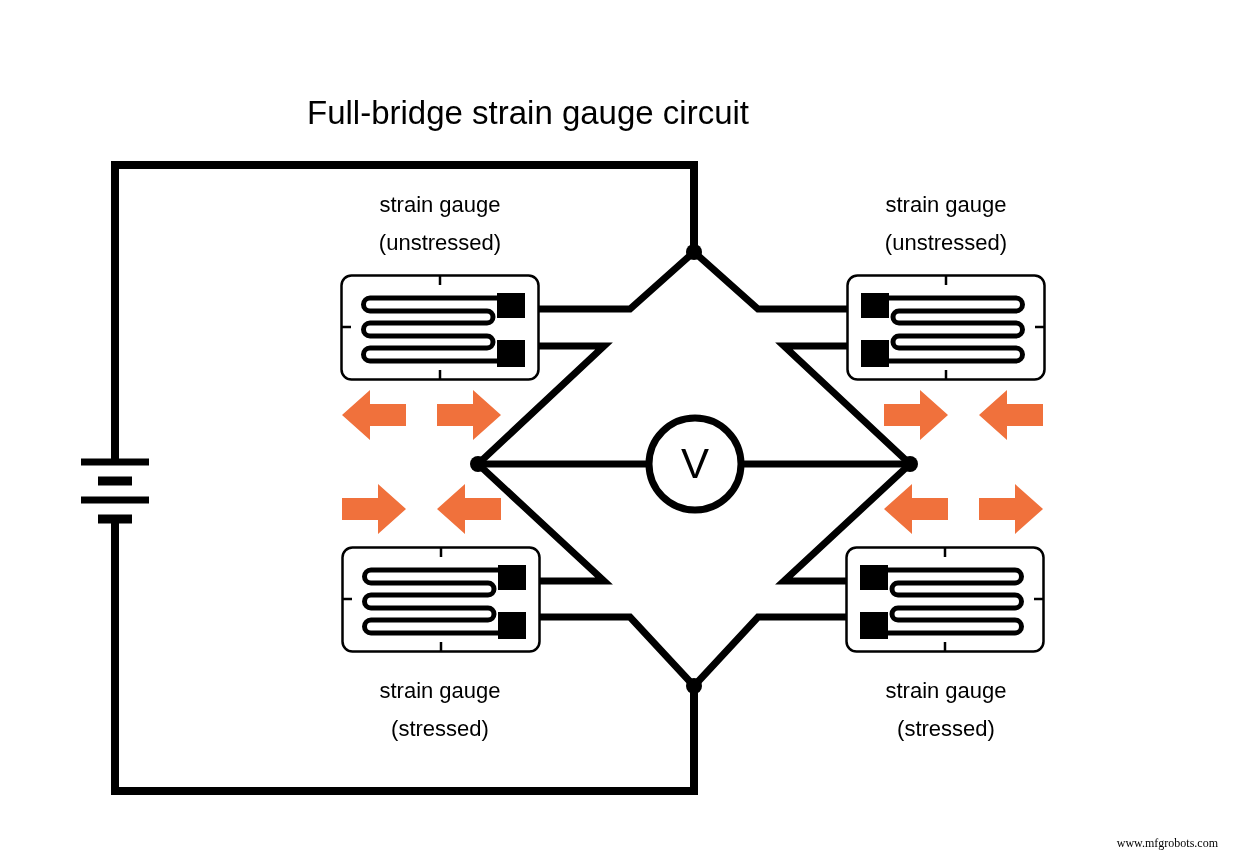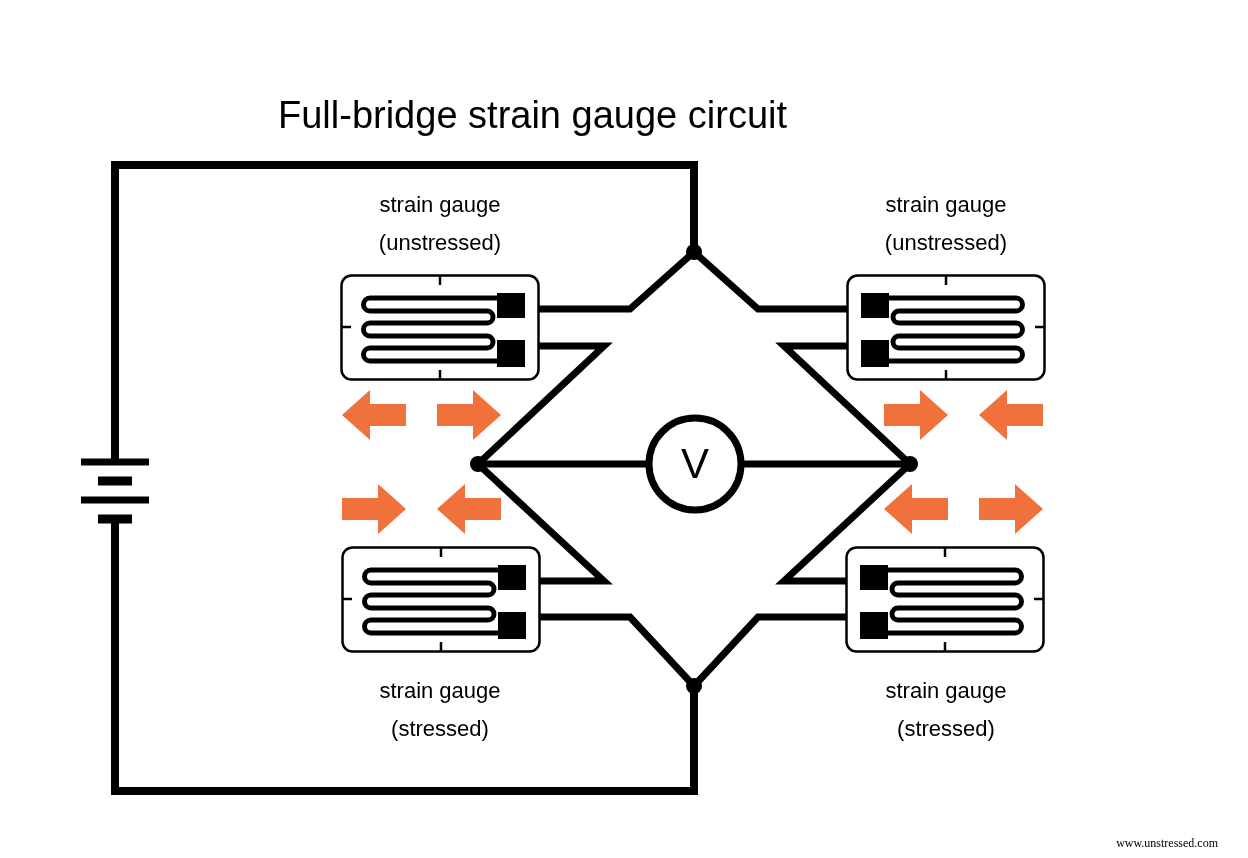--- a/index.html
+++ b/index.html
@@ -7,21 +7,21 @@
     position:relative;
     width:1248px;height:858px;
     background:#fff;
     font-family:"Liberation Sans", sans-serif;
     overflow:hidden;
   }
   .canvas svg{position:absolute;left:0;top:0;}
   .txt{position:absolute;color:#000;}
   .title{
     left:278px;top:94px;width:500px;
-    font-size:38px;text-align:center;white-space:nowrap;
+    font-size:33px;text-align:center;white-space:nowrap;
   }
   .gauge-label{
     width:300px;
     font-size:22px;line-height:38px;text-align:center;white-space:nowrap;
   }
   .lbl-tl{left:290px;top:186px;}
   .lbl-tr{left:796px;top:186px;}
   .lbl-bl{left:290px;top:672px;}
   .lbl-br{left:796px;top:672px;}
   .vlabel{
@@ -128,15 +128,15 @@
     <div>(stressed)</div>
   </div>
 
   <div class="txt gauge-label lbl-br">
     <div>strain gauge</div>
     <div>(stressed)</div>
   </div>
 
   <div class="txt vlabel">V</div>
 
-  <div class="txt watermark">www.unstressed.com</div>
+  <div class="txt watermark">www.mfgrobots.com</div>
 
 </div>
 
 </body></html>

